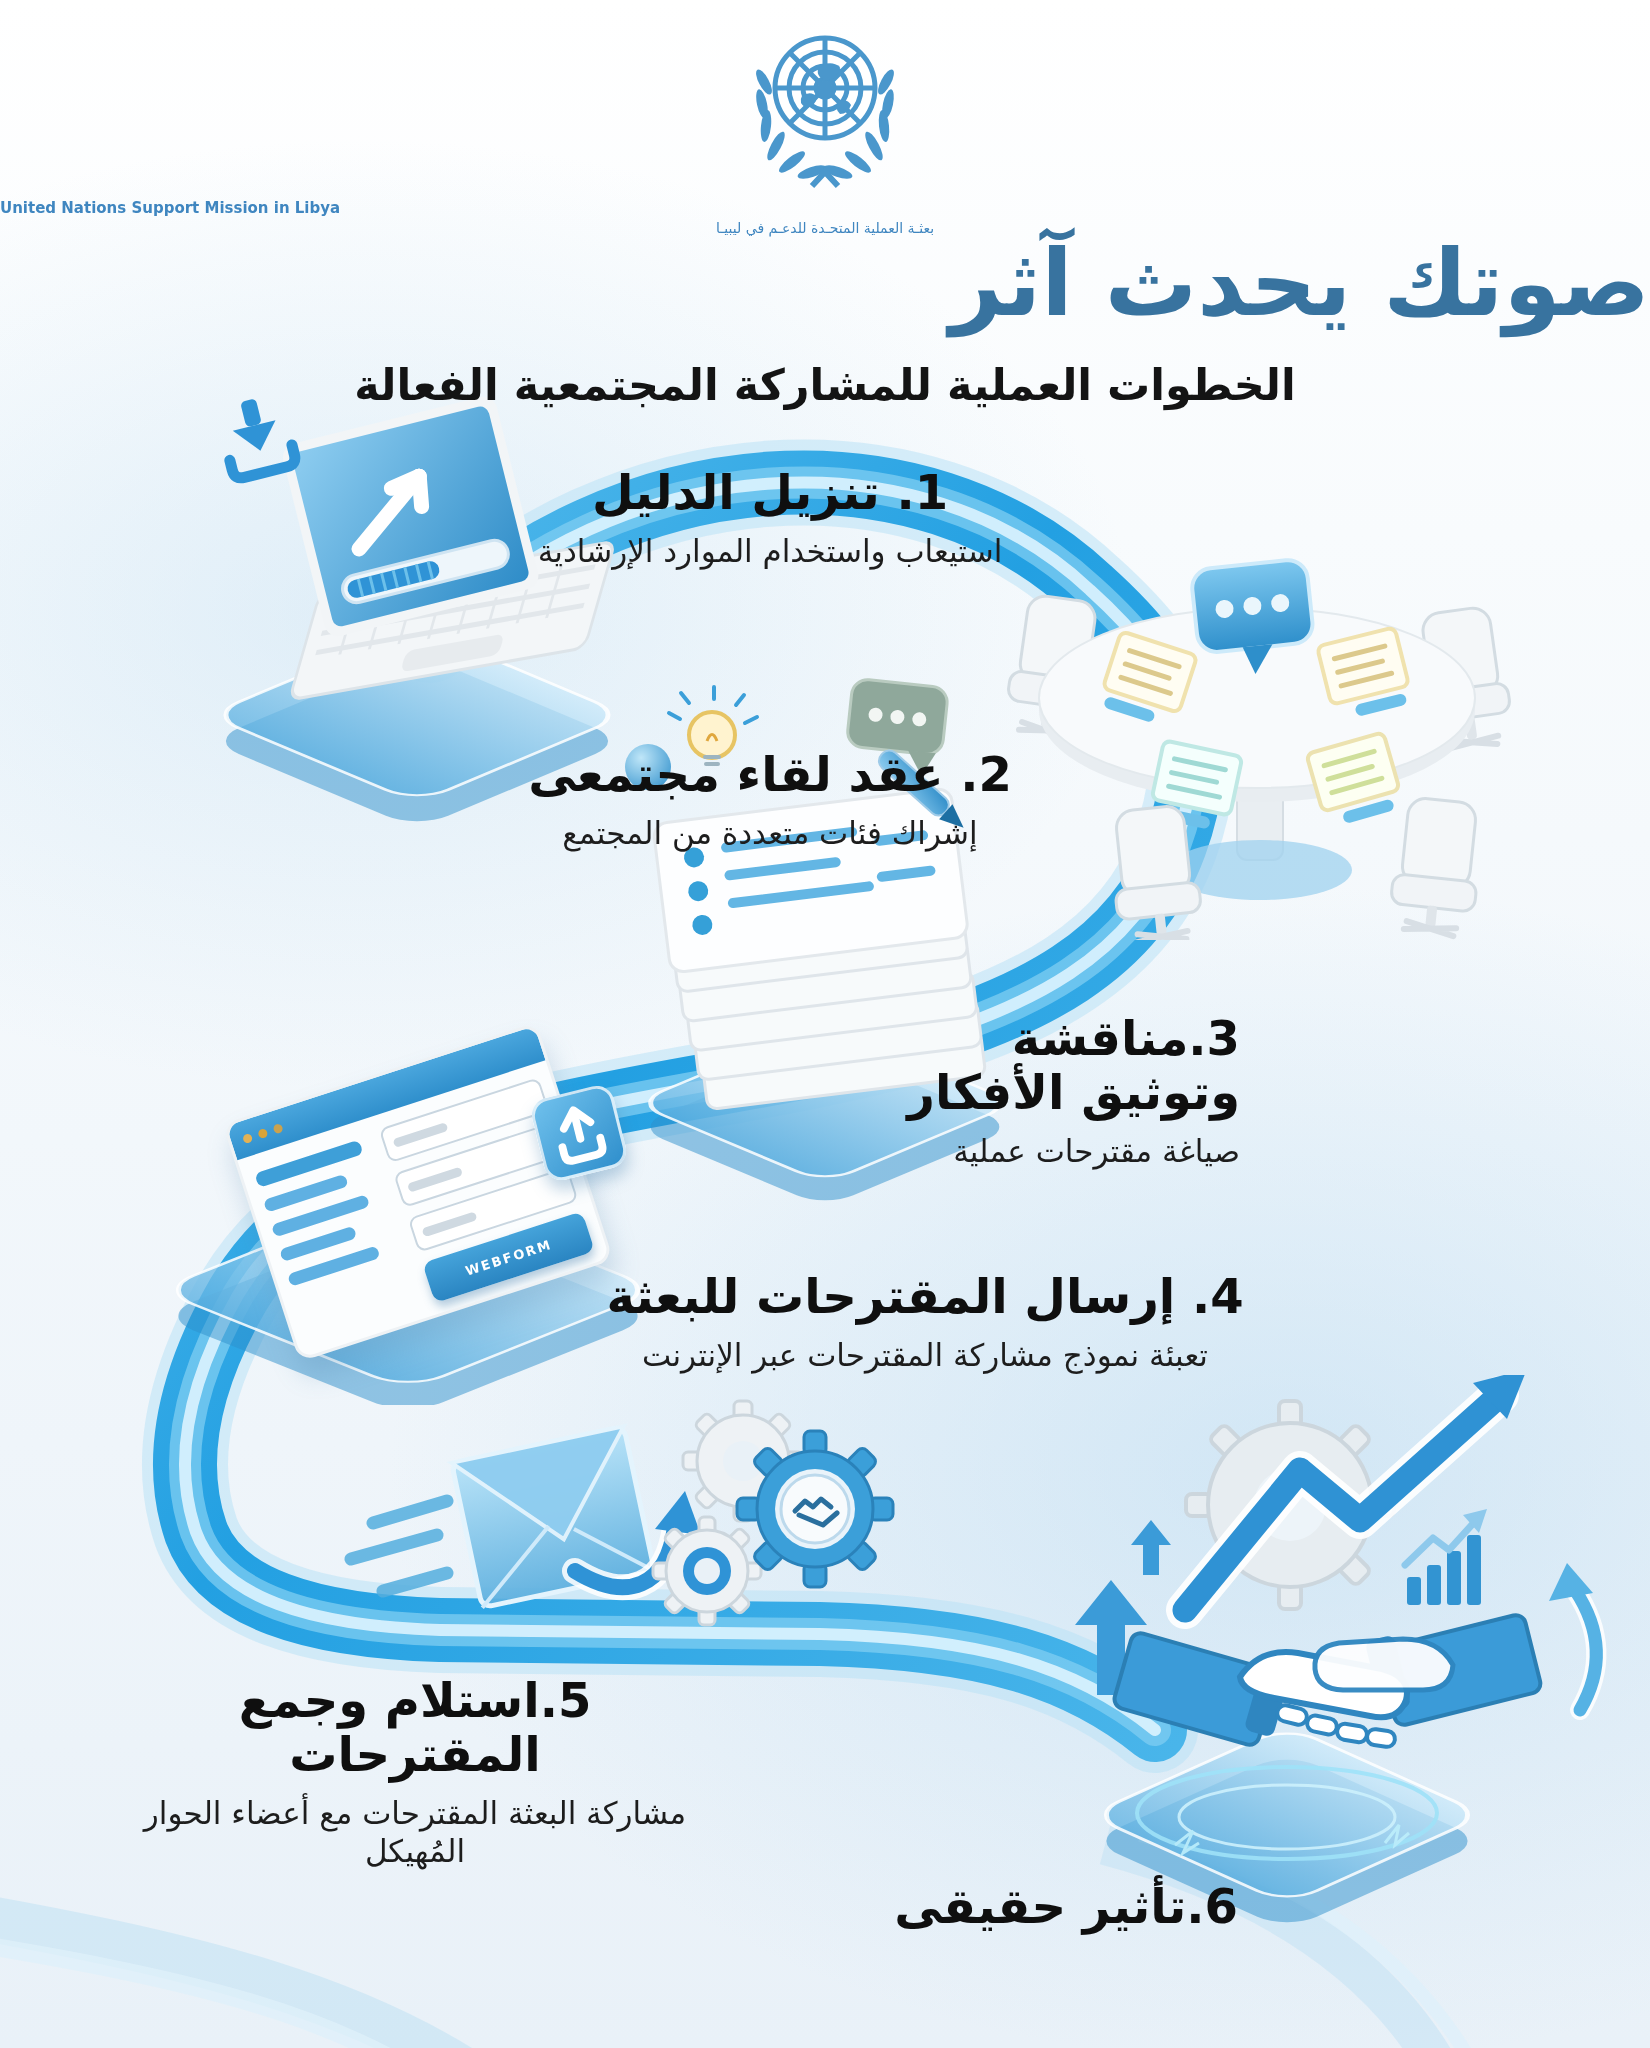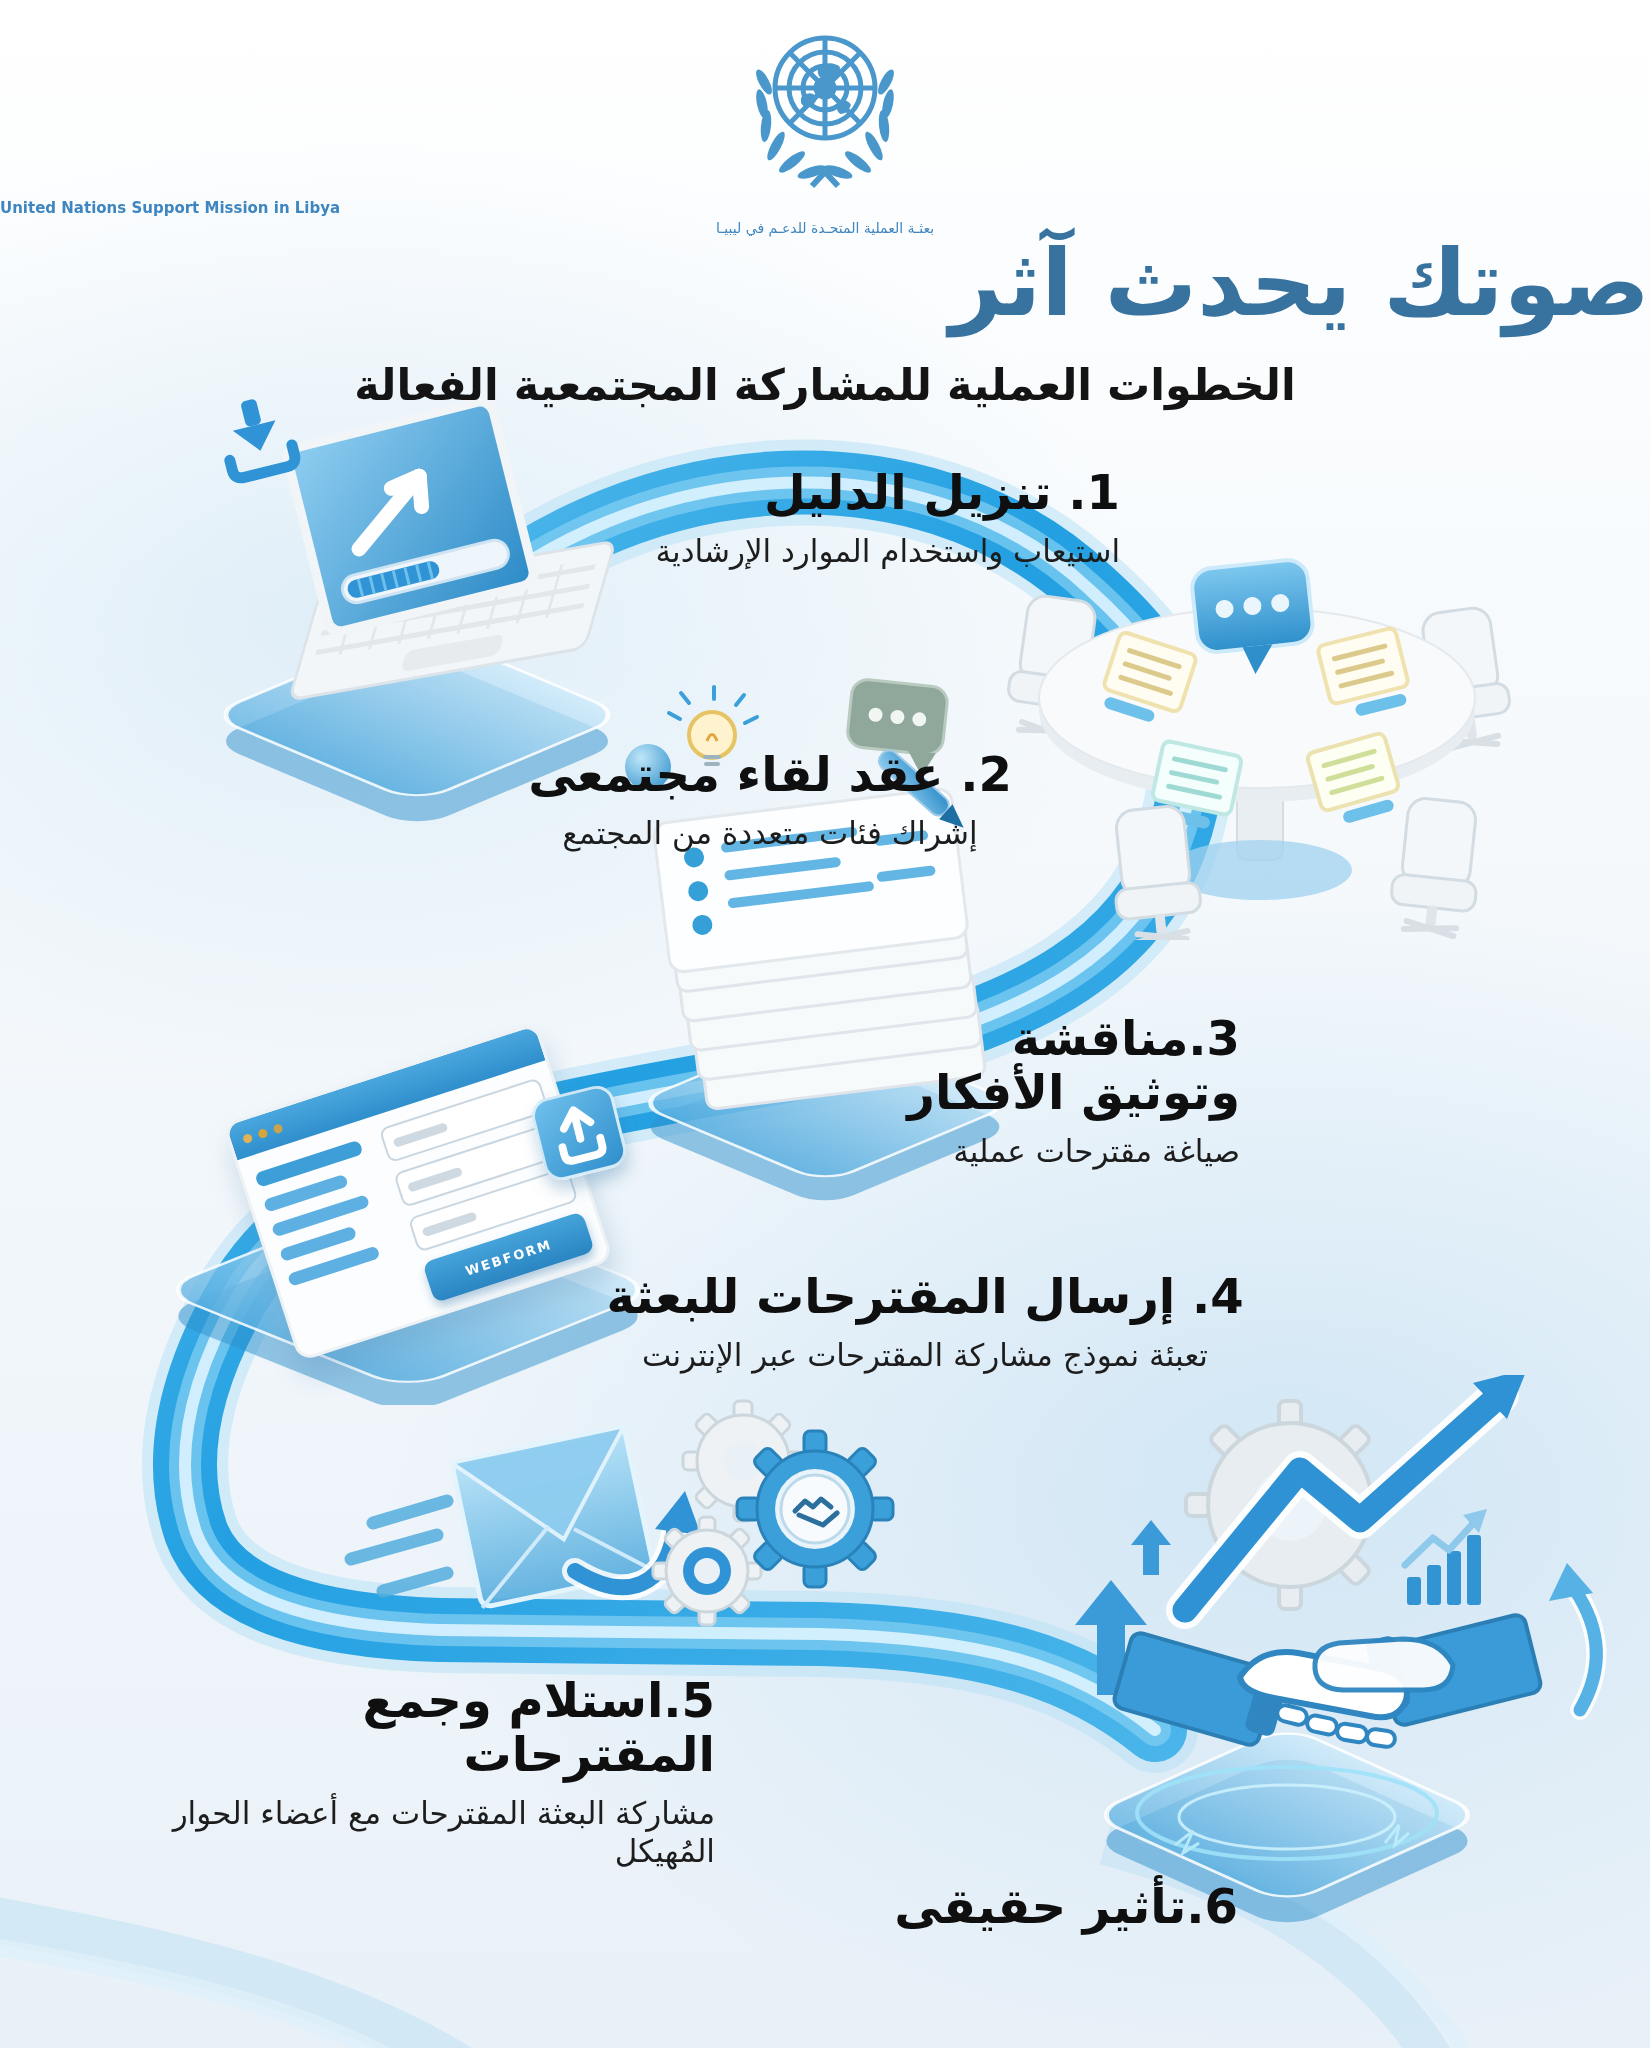--- a/index.html
+++ b/index.html
@@ -11,25 +11,25 @@
       linear-gradient(180deg,#ffffff 0%,#f8fbfd 26%,#e9f1f8 100%);}
   .abs{position:absolute}
   .ar{direction:rtl}
   #org-en{left:0;top:199px;width:100%;text-align:left;font-size:15px;font-weight:bold;color:#3f86c0}
   #org-ar{left:0;top:220px;width:100%;text-align:center;font-size:14px;color:#3f86c0}
   #main-title{left:0;top:230px;width:100%;font-size:92px;font-weight:bold;color:#38739f}
   #subtitle{left:0;top:360px;width:100%;text-align:center;font-size:43px;font-weight:bold;color:#141414}
   .step{color:#101010}
   .step-title{font-weight:bold;font-size:48px;color:#0f0f0f;line-height:1.12}
   .step-desc{font-size:31px;color:#1d1d1d;line-height:1.25;margin-top:12px}
-  #step1{left:420px;top:466px;width:700px;text-align:right}
+  #step1{left:420px;top:466px;width:700px;text-align:center}
   #step2{left:430px;top:748px;width:680px;text-align:center}
   #step3{left:900px;top:1012px;width:340px;text-align:right}
   #step4{left:560px;top:1270px;width:730px;text-align:center}
-  #step5{left:115px;top:1674px;width:600px;}
+  #step5{left:115px;top:1674px;width:600px;text-align:center}
   #step6{left:380px;top:1880px;width:858px;text-align:right}
   
   #form-window{left:108px;top:92px;width:330px;height:250px;background:#fbfdfe;border:3px solid #eef2f5;
     border-radius:16px;transform:rotate(-18deg);box-shadow:0 18px 26px rgba(90,140,180,.28);overflow:hidden}
   .win-bar{height:36px;background:linear-gradient(#4aa6dd,#2f8fcc);display:flex;align-items:center;gap:7px;padding:0 12px}
   .dot{width:9px;height:9px;border-radius:50%;background:#e3b254;display:inline-block}
   .d2{background:#d9a43a}.d3{background:#caa24e}
   .win-body{display:flex;padding:14px 12px;gap:14px}
   .win-left{flex:0 0 118px;display:flex;flex-direction:column;gap:13px;padding-top:4px}
   .ln{height:13px;border-radius:7px;background:#5fb0e2}

